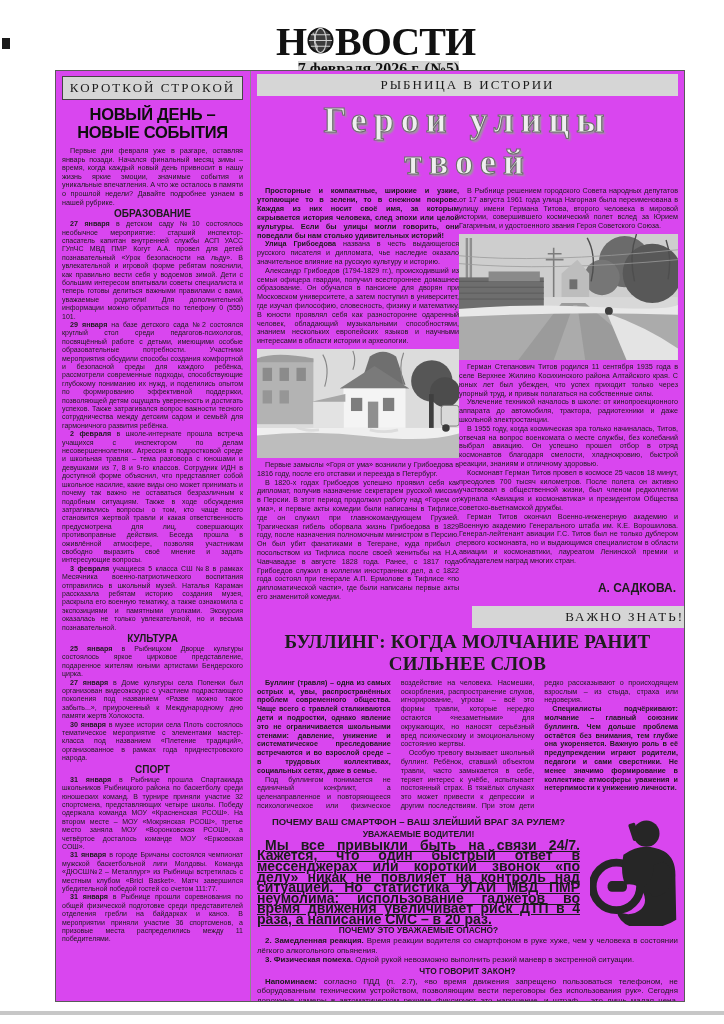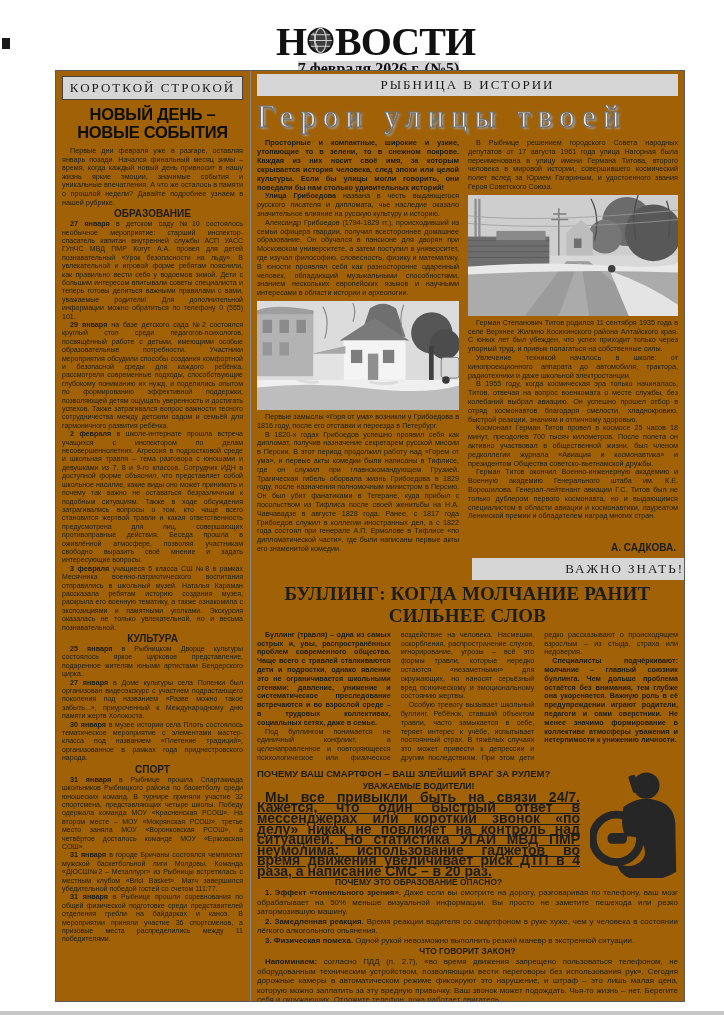--- a/index.html
+++ b/index.html
@@ -13,66 +13,66 @@
             letter-spacing:-1px;white-space:nowrap;color:#111;}
   .globe{display:inline-block;width:27px;height:27px;vertical-align:1px;margin:0 1px;}
   .date-bar{flex:1;background:#d4d4d4;height:16px;margin-left:6px;display:flex;align-items:center;
             justify-content:flex-end;font-family:"Liberation Serif",serif;
             font-weight:bold;font-size:16px;color:#111;}
   .page-num{font-family:"Liberation Serif",serif;font-weight:bold;font-size:48px;line-height:38px;
             margin-left:9px;color:#0d0d0d;}
 
   
   .content-box{position:absolute;left:55px;right:39px;top:70px;bottom:22px;border:1px solid #5a5a5a;
-               display:flex;overflow:hidden;background:#a16207;}
+               display:flex;overflow:hidden;background:#d946ef;}
   .bottom-rule{position:absolute;left:0;right:0;bottom:9px;height:4px;background:#c7c7c7;}
 
   .gray-bar{background:#d6d6d6;font-family:"Liberation Serif",serif;font-size:13px;letter-spacing:2px;
             color:#1a1a1a;padding:3px 6px;}
   .center{text-align:center;}
 
   
   .left-col{width:181px;min-width:181px;border-right:1px solid #8a8a8a;padding:5px 7px 4px 6px;}
   .brief-bar{border:1px solid #444;text-align:center;margin-bottom:5px;}
   .news-headline{font-size:16.5px;font-weight:bold;text-align:center;line-height:1.12;margin:4px 0 5px 0;
                  letter-spacing:-0.3px;color:#0e0e0e;}
   .body-p{margin:0;text-align:justify;text-indent:8px;font-size:7px;line-height:8.4px;}
   .left-col .body-p b{font-size:7.2px;}
   .intro-bold{font-weight:normal;font-size:7.2px;line-height:8.6px;}
   .sub-head{font-size:10px;font-weight:bold;text-align:center;margin:1px 0;}
 
   
   .main-col{flex:1;padding:3px 6px 4px 6px;position:relative;overflow:hidden;}
-  .deco-headline{font-family:"Liberation Serif",serif;font-weight:normal;font-size:31px;text-align:left;
+  .deco-headline{font-family:"Liberation Serif",serif;font-weight:bold;font-size:36px;text-align:center;
                  margin:3px 0 4px 0;letter-spacing:7px;color:#efefef;
                  -webkit-text-stroke:1.1px #6d6d6d;text-shadow:2px 2px 2px #9a9a9a;}
-  .hist-cols{display:flex;gap:9px;}
+  .hist-cols{display:flex;}
   .hist-left{width:48%;}
   .hist-right{flex:1;}
   .hist-p{font-size:7.2px;line-height:8.8px;}
   .hist-intro-left{font-weight:bold;font-size:7.4px;line-height:8.9px;}
   .photo{border:0;margin:3px 0;line-height:0;}
   .photo svg{width:100%;height:auto;}
-  .article-author{text-align:right;font-weight:bold;font-size:10px;margin:21px 2px 0 0;}
+  .article-author{text-align:right;font-weight:bold;font-size:12px;margin:15px 2px 0 0;}
 
   
   .bully{margin-top:4px;}
   .important-bar{width:49%;margin-left:51%;text-align:right;letter-spacing:2px;}
   .bully-headline{font-family:"Liberation Serif",serif;font-weight:bold;font-size:19px;text-align:center;
                   margin:3px 0 4px 0;letter-spacing:0.2px;color:#1d1d1d;}
   .bully-cols{column-count:3;column-gap:10px;}
   .bully-cols .body-p{font-size:7.2px;line-height:8.8px;}
   .bully-cols .b-bold{font-weight:bold;}
 
   
   .road{margin-top:5px;}
   .road-icon{float:right;width:88px;height:112px;margin:0 0 2px 10px;}
   .note-bar{overflow:hidden;letter-spacing:2px;margin-bottom:3px;}
   .road-headline{font-size:13.5px;font-weight:bold;text-align:center;margin:3px 0 1px 0;color:#0f0f0f;}
-  .road-subhead{font-size:9.5px;font-weight:bold;text-align:left;margin:1px 0;}
+  .road-subhead{font-size:9.5px;font-weight:bold;text-align:center;margin:1px 0;}
   .road-sal{font-size:8.6px;font-weight:bold;text-align:center;margin:2px 0 1px 0;}
   .road-intro{font-weight:bold;font-size:14px;line-height:10.6px;text-align:justify;margin:0;text-indent:8px;text-decoration:underline;}
   .mini-head{font-size:8.4px;font-weight:bold;text-align:center;margin:1px 0;}
   .road-p{margin:0;text-align:justify;text-indent:8px;font-size:7.9px;line-height:9.5px;}
 </style>
 </head>
 <body>
 
 <div class="page">
   <div class="reg-mark"></div>
@@ -217,23 +217,22 @@
               <circle cx="64" cy="20" r="15"></circle>
               <rect x="46" y="8" width="8" height="20" rx="2" transform="rotate(-18 50 18)"></rect>
               <path d="M38 44 Q60 28 84 40 Q98 48 97 70 L98 118 Q80 130 52 127 Q34 124 30 108 Q46 116 58 106 Q66 98 60 86 Q54 76 40 78 Q34 64 38 44 Z"></path>
               <path d="M84 52 Q96 60 92 76 Q88 90 72 92 L62 80 Q74 70 72 56 Z" fill="#262626"></path>
             </g>
           </svg>
         </div>
         <h3 class="road-subhead">ПОЧЕМУ ВАШ СМАРТФОН – ВАШ ЗЛЕЙШИЙ ВРАГ ЗА РУЛЕМ?</h3>
         <div class="road-sal">УВАЖАЕМЫЕ ВОДИТЕЛИ!</div>
         <p class="road-intro">Мы все привыкли быть на связи 24/7. Кажется, что один быстрый ответ в мессенджерах или короткий звонок «по делу» никак не повлияет на контроль над ситуацией. Но статистика УГАИ МВД ПМР неумолима: использование гаджетов во время движения увеличивает риск ДТП в 4 раза, а написание СМС – в 20 раз.</p>
-        <div class="mini-head">ПОЧЕМУ ЭТО ОБРАЗОВАНИЕ ОПАСНО?</div>
+        <div class="mini-head">ПОЧЕМУ ЭТО УВАЖАЕМЫЕ ОПАСНО?</div>
         <div id="road-items">
-            <p class="road-p"><b>1. Эффект «тоннельного зрения».</b> Даже если вы смотрите на дорогу, разговаривая по телефону, ваш мозг обрабатывает на 50% меньше визуальной информации. Вы просто не заметите пешехода или резко затормозившую машину.</p>
             <p class="road-p"><b>2. Замедленная реакция.</b> Время реакции водителя со смартфоном в руке хуже, чем у человека в состоянии лёгкого алкогольного опьянения.</p>
             <p class="road-p"><b>3. Физическая помеха.</b> Одной рукой невозможно выполнить резкий маневр в экстренной ситуации.</p>
           </div>
         <div class="mini-head">ЧТО ГОВОРИТ ЗАКОН?</div>
         <div id="law-box">
             <p class="road-p"><b>Напоминаем:</b> согласно ПДД (п. 2.7), «во время движения запрещено пользоваться телефоном, не оборудованным техническим устройством, позволяющим вести переговоры без использования рук». Сегодня дорожные камеры в автоматическом режиме фиксируют это нарушение, и штраф – это лишь малая цена, которую можно заплатить за эту вредную привычку. Ваш звонок может подождать. Чья-то жизнь – нет. Берегите себя и окружающих. Отложите телефон, пока работает двигатель.</p>
           </div>
 
       </section>
 

